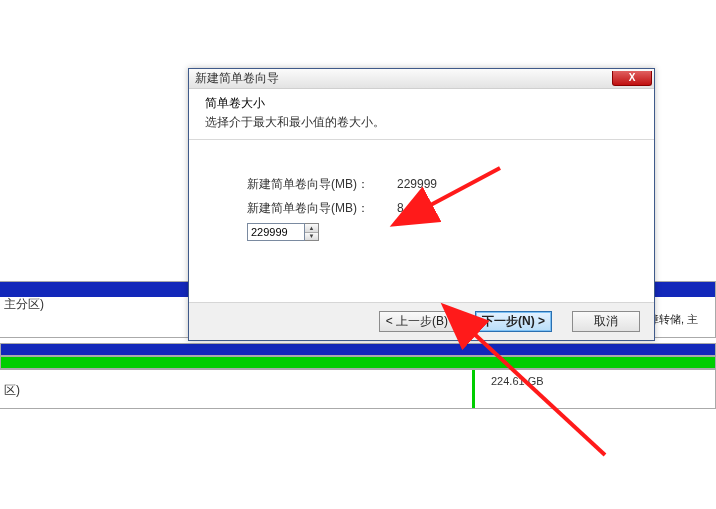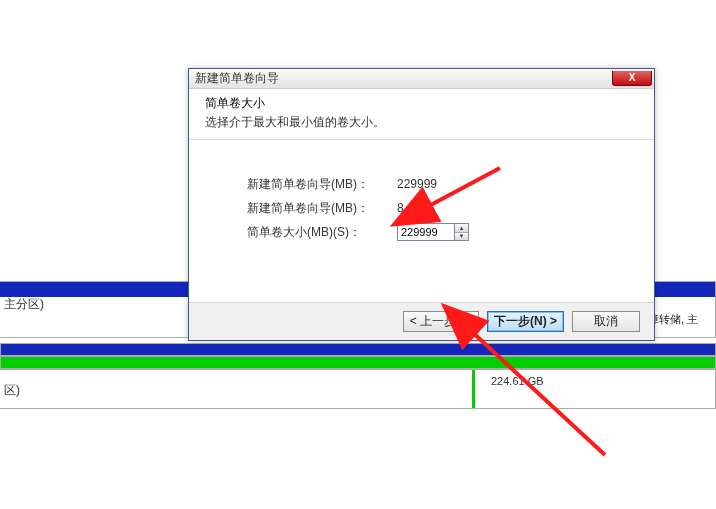--- a/index.html
+++ b/index.html
@@ -111,21 +111,21 @@
     cursor:pointer;
     color:#444;
   }
   .spinbtns div:first-child{border-bottom:1px solid #aaa;}
 
   .footer {
     height: 38px;
     background: #f0f0f0;
     border-top:1px solid #d6d6d6;
     display:flex; align-items:center; justify-content:flex-end;
-    gap:8px;
+    gap:20px;
     padding-right:14px;
   }
   button.win {
     min-width: 68px; height:21px;
     border:1px solid #8c8c8c;
     background: linear-gradient(#fafafa,#e3e3e3);
     font-size:12px;
     cursor:pointer;
     padding:0 6px;
     color:#222;
@@ -177,21 +177,20 @@
   <div class="content">
     <div class="row">
       <div class="lab">新建简单卷向导(MB)：</div>
       <div class="val">229999</div>
     </div>
     <div class="row">
       <div class="lab">新建简单卷向导(MB)：</div>
       <div class="val">8</div>
     </div>
     <div class="row">
-      <div class="lab">简单卷大小(MB)(S)：</div>
       <div class="spinwrap">
         <input class="spin" value="229999" style="">
         <div class="spinbtns">
           <div>▲</div>
           <div>▼</div>
         </div>
       </div>
     </div>
   </div>
 

